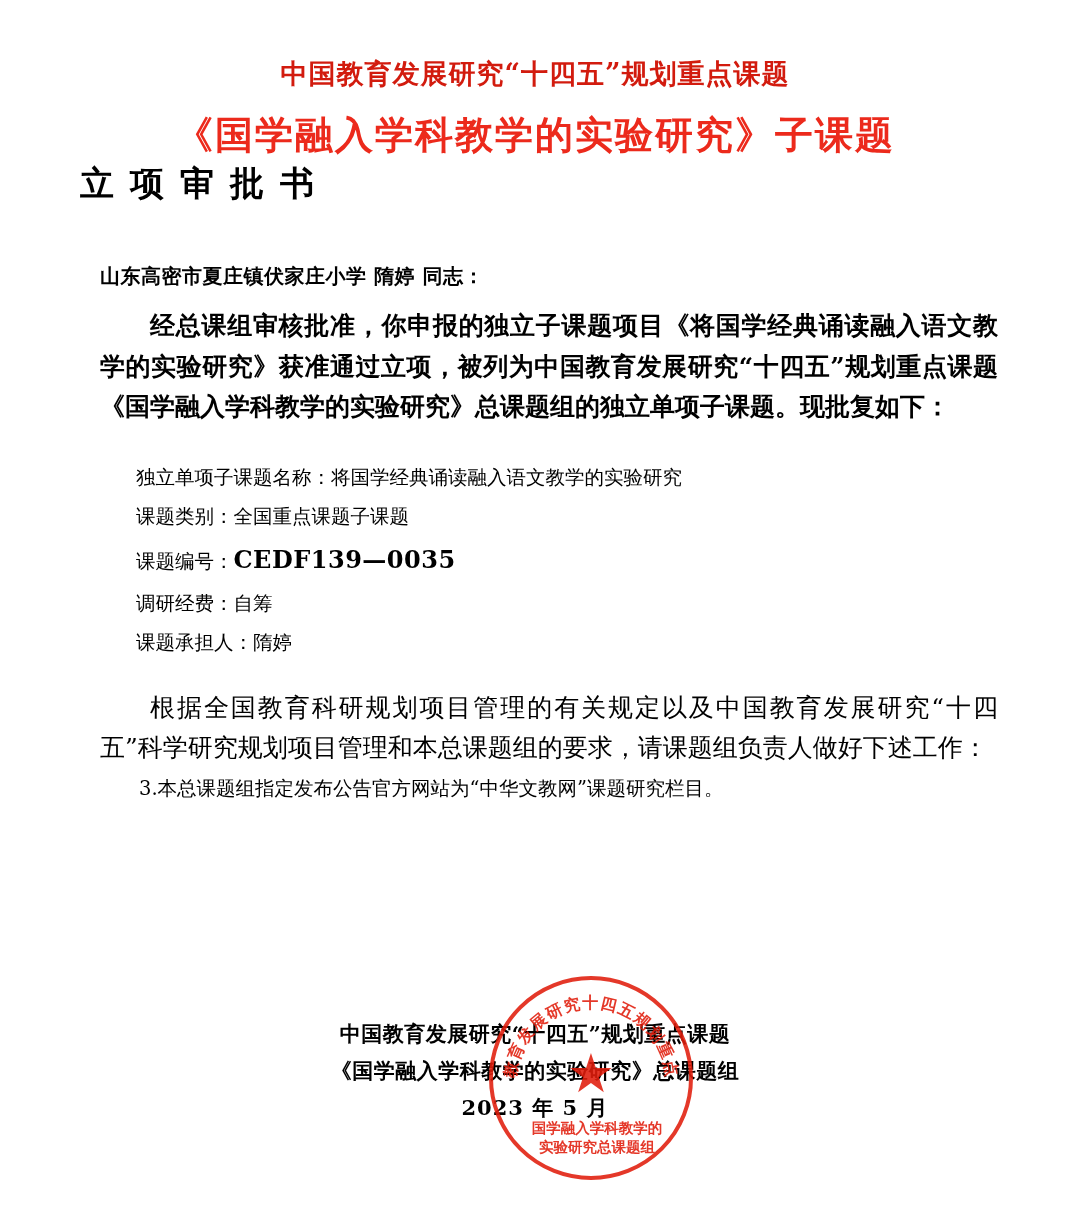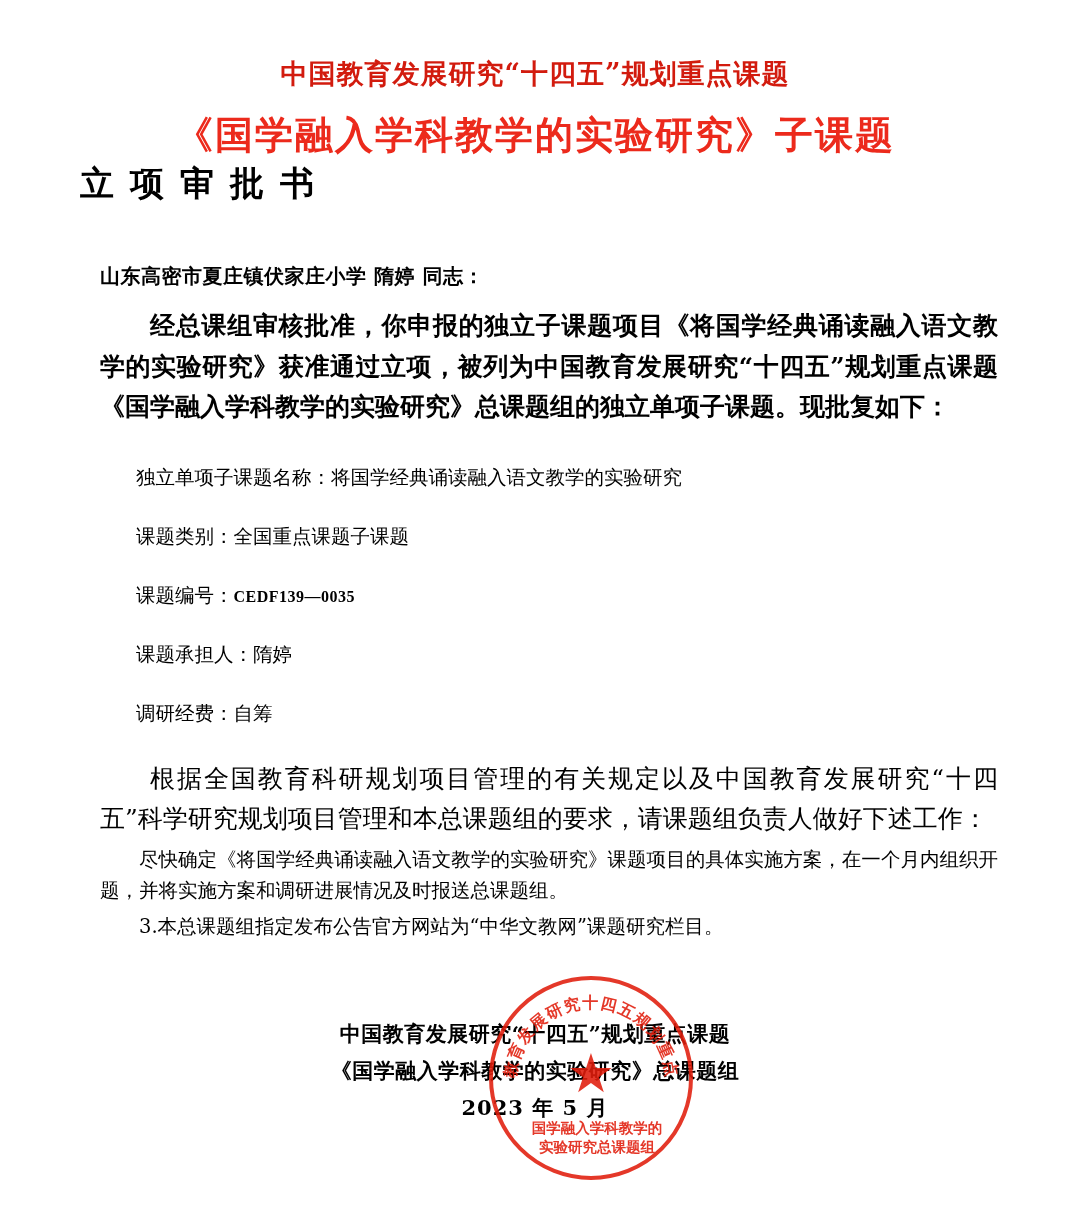--- a/index.html
+++ b/index.html
@@ -76,27 +76,25 @@
   }
 
   .fields {
     margin-top: 30px;
     padding-left: 72px;
     font-size: 19.5px;
     line-height: 2.0;
   }
   .field-row {
     white-space: nowrap;
-    margin-top: 20px;
   }
   .field-code {
     font-weight: bold;
-    font-size: 16px;
+    font-size: 24px;
     letter-spacing: 0.5px;
-    font-family: Liberation Serif, serif;
   }
 
   .para-block {
     margin-top: 26px;
   }
   .sub-para {
     margin-top: 4px;
     padding-left: 36px;
     padding-right: 8px;
     font-size: 19.5px;
@@ -184,30 +182,29 @@
     <div class="field-row">
       <span>独立单项子课题名称：</span><span>将国学经典诵读融入语文教学的实验研究</span>
     </div>
     <div class="field-row">
       <span>课题类别：</span><span>全国重点课题子课题</span>
     </div>
     <div class="field-row">
       <span>课题编号：</span><span class="field-code">CEDF139—0035</span>
     </div>
     <div class="field-row">
+      <span>调研经费：</span><span>自筹</span>
+    </div>
+    <div class="field-row">
       <span>课题承担人：</span><span>隋婷</span>
     </div>
-    <div class="field-row">
-      <span>调研经费：</span><span>自筹</span>
-    </div>
   </div>
 
   <div class="para indent2 para-block">根据全国教育科研规划项目管理的有关规定以及中国教育发展研究“十四五”科学研究规划项目管理和本总课题组的要求，请课题组负责人做好下述工作：</div>
 
-  <div class="sub-para">尽快确定《将国学经典诵读融入语文教学的实验研究》课题项目的具体实施方案，在一个月内组织开题，并将实施方案和调研进展情况及时报送总课题组。</div>
   <div class="sub-para">3.本总课题组指定发布公告官方网站为“中华文教网”课题研究栏目。</div>
 
   <div class="signature">
     <div class="sig-line">中国教育发展研究“十四五”规划重点课题</div>
     <div class="sig-line">《国学融入学科教学的实验研究》总课题组</div>
     <div class="sig-date">2023 年 5 月</div>
   </div>
 
   <div class="seal">
     <svg class="seal-arc" viewBox="0 0 196 196">

